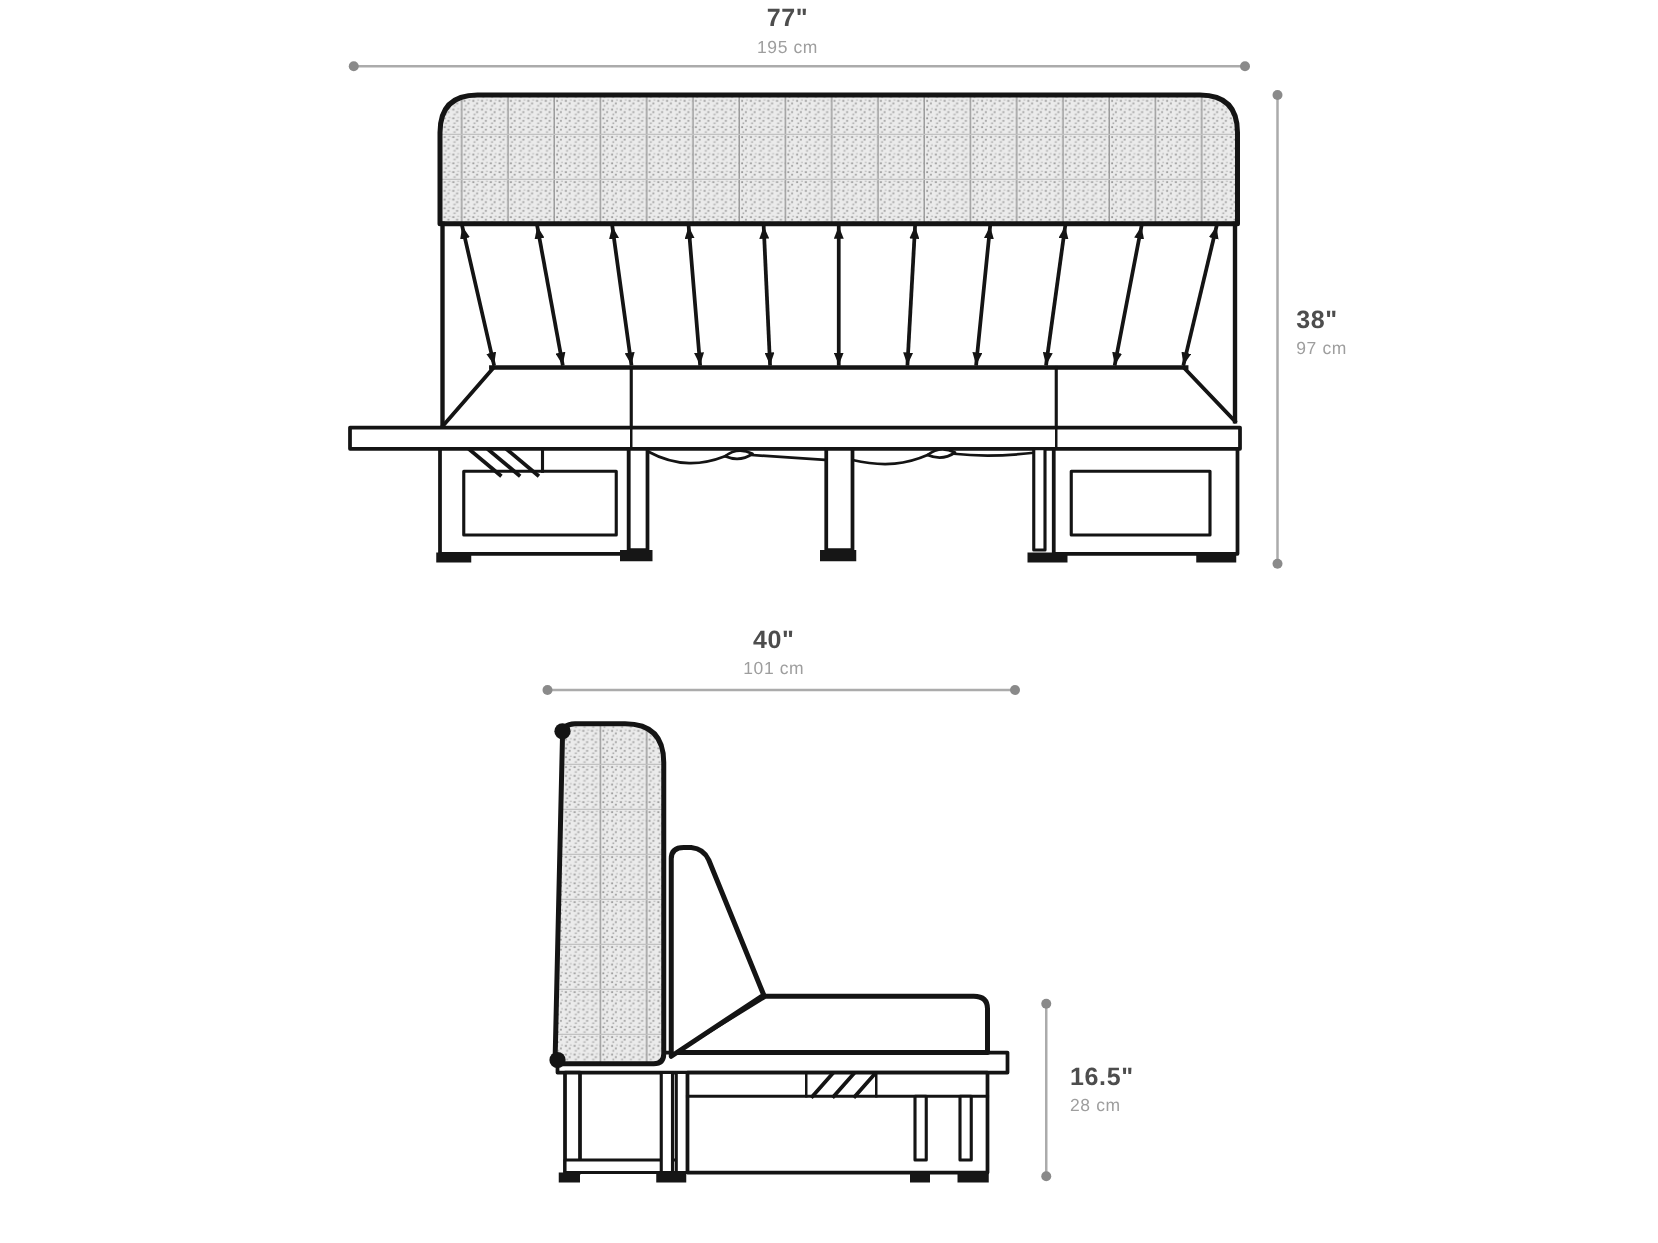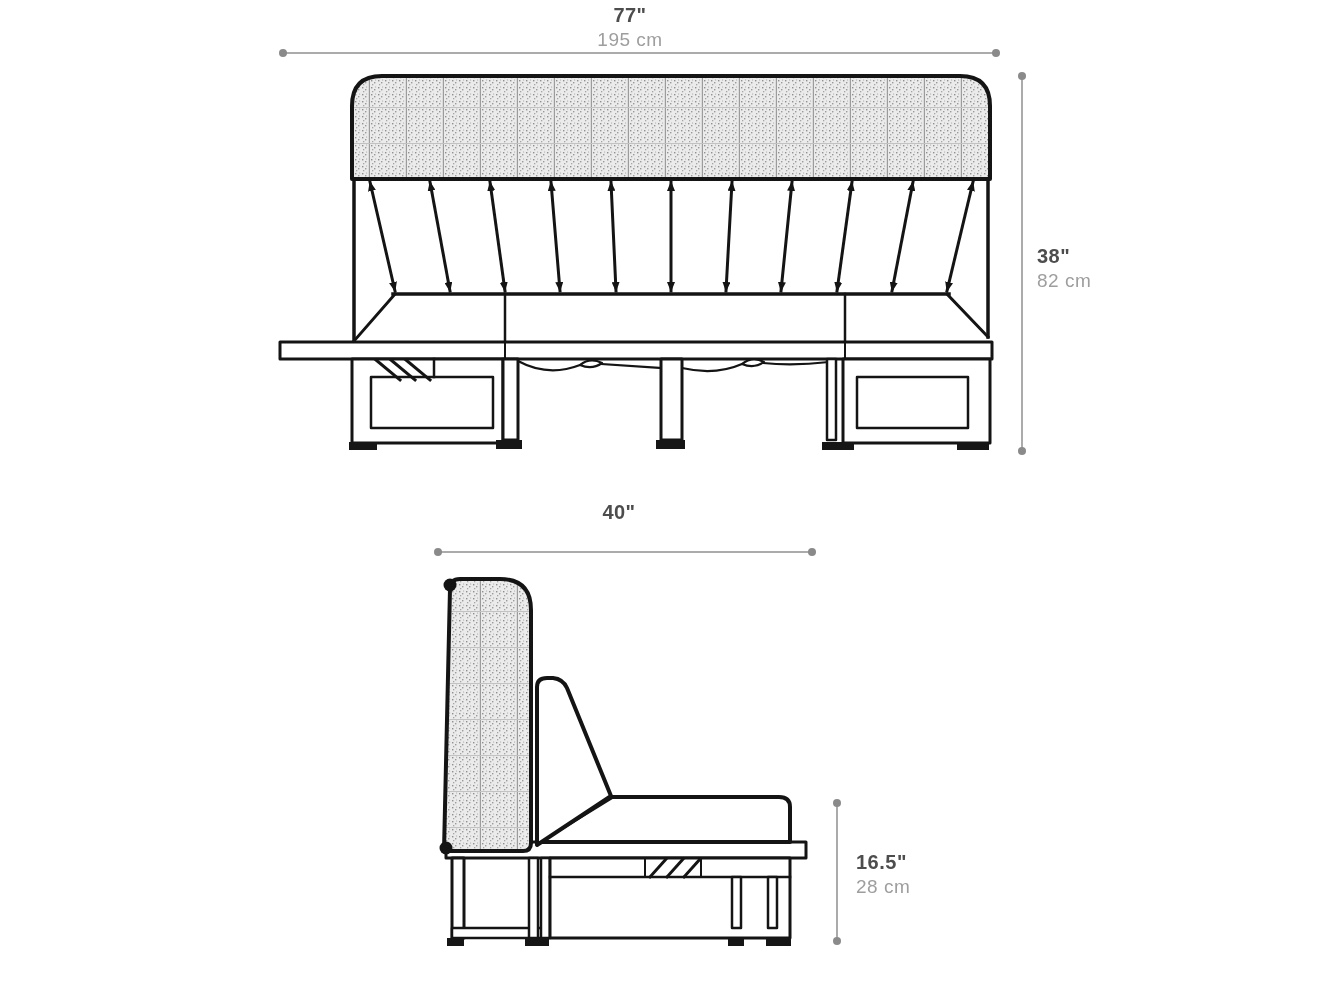--- a/index.html
+++ b/index.html
@@ -1,21 +1,21 @@
 <!DOCTYPE html>
 <html><head>
 <meta charset="utf-8">
 <style>
   html,body{margin:0;padding:0;background:#ffffff;}
   #stage{position:relative;width:1326px;height:994px;background:#ffffff;overflow:hidden;
          font-family:"Liberation Sans", sans-serif;}
   #drawing{position:absolute;left:0;top:0;}
   .dim-label{position:absolute;line-height:1.1;}
   .dim-label .in{font-weight:bold;font-size:20px;color:#4d4d4d;letter-spacing:.5px;}
-  .dim-label .cm{font-size:19px;color:#9e9e9e;margin-top:4px;letter-spacing:.5px;}
+  .dim-label .cm{font-size:14px;color:#9e9e9e;margin-top:4px;letter-spacing:.5px;}
   .center{text-align:center;}
 </style>
 </head>
 <body>
 
 <div id="stage">
 
   <svg id="drawing" width="1326" height="994" viewBox="0 0 1326 994">
     <defs>
       <pattern id="speck" width="7" height="7" patternUnits="userSpaceOnUse">
@@ -162,25 +162,26 @@
     </g>
   </svg>
 
   <div class="dim-label center" style="left:480px;top:4px;width:300px">
     <div class="in">77"</div>
     <div class="cm">195 cm</div>
   </div>
 
   <div class="dim-label" style="left:1037px;top:245px">
     <div class="in">38"</div>
-    <div class="cm">82 cm</div>
+    <div class="cm">97 cm</div>
   </div>
 
   <div class="dim-label center" style="left:469px;top:501px;width:300px">
     <div class="in">40"</div>
+    <div class="cm">101 cm</div>
   </div>
 
   <div class="dim-label" style="left:856px;top:851px">
     <div class="in">16.5"</div>
     <div class="cm">28 cm</div>
   </div>
 
 </div>
 
 </body></html>

